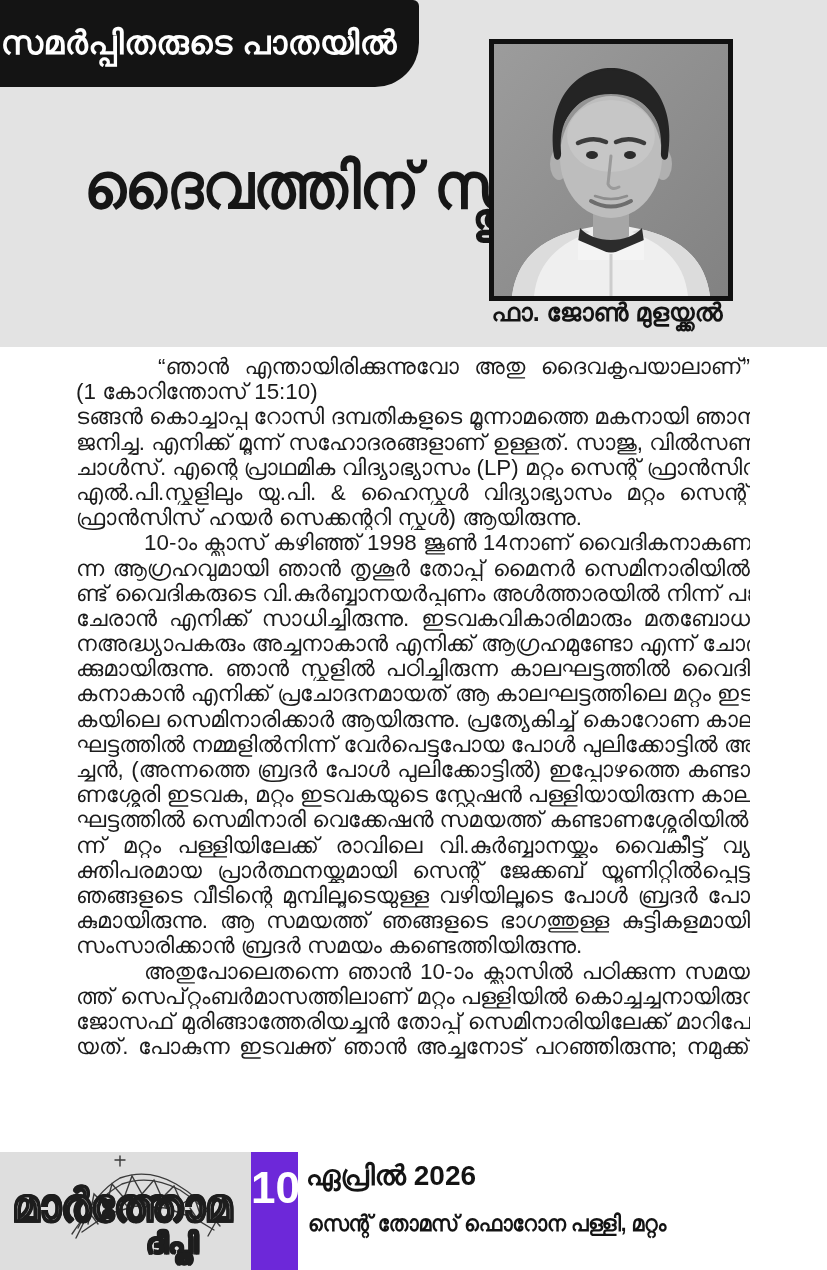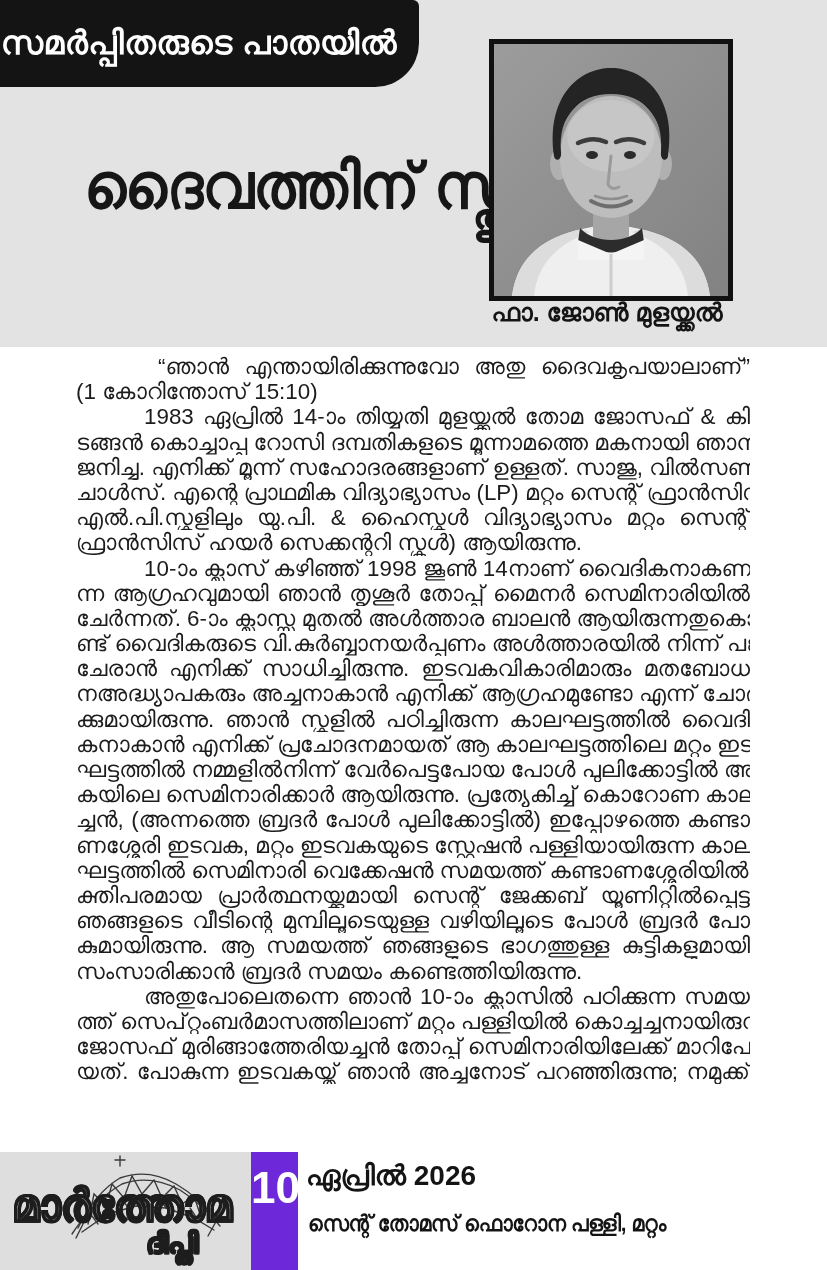--- a/index.html
+++ b/index.html
@@ -127,47 +127,46 @@
         <path d="M101 152 Q117 158 133 152" stroke="#8d8d8d" stroke-width="2.5" fill="none" stroke-linecap="round"></path>
       </svg>
     </div>
 
     <div class="author">ഫാ. ജോൺ മുളയ്ക്കൽ</div>
   </div>
 
   <div class="article">
       <div class="bl qind">“ഞാൻ എന്തായിരിക്കുന്നുവോ അതു ദൈവകൃപയാലാണ്”</div>
       <div class="bl flush">(1 കോറിന്തോസ് 15:10)</div>
-      <div class="bl ind">1983 ഏപ്രിൽ 14-ാം തിയ്യതി മുളയ്ക്കൽ തോമ ജോസഫ് &amp; കി</div>
       <div class="bl">ടങ്ങൻ കൊച്ചാപ്പു റോസി ദമ്പതികളുടെ മൂന്നാമത്തെ മകനായി ഞാൻ</div>
       <div class="bl">ജനിച്ചു. എനിക്ക് മൂന്ന് സഹോദരങ്ങളാണ് ഉള്ളത്. സാജു, വിൽസൺ,</div>
       <div class="bl">ചാൾസ്. എന്റെ പ്രാഥമിക വിദ്യാഭ്യാസം (LP) മറ്റം സെന്റ് ഫ്രാൻസിസ്</div>
       <div class="bl">എൽ.പി.സ്കൂളിലും യു.പി. &amp; ഹൈസ്കൂൾ വിദ്യാഭ്യാസം മറ്റം സെന്റ്</div>
       <div class="bl flush">ഫ്രാൻസിസ് ഹയർ സെക്കന്ററി സ്കൂൾ) ആയിരുന്നു.</div>
       <div class="bl ind">10-ാം ക്ലാസ് കഴിഞ്ഞ് 1998 ജൂൺ 14നാണ് വൈദികനാകണമെ</div>
       <div class="bl">ന്ന ആഗ്രഹവുമായി ഞാൻ തൃശൂർ തോപ്പ് മൈനർ സെമിനാരിയിൽ</div>
-      <div class="bl">ചേർന്നത്. 6-ാം ക്ലാസ്സു മുതൽ അൾത്താര ബാലൻ ആയിരുന്നതുകൊ</div>
       <div class="bl">ണ്ട് വൈദികരുടെ വി.കുർബ്ബാനയർപ്പണം അൾത്താരയിൽ നിന്ന് പങ്കു</div>
       <div class="bl">ചേരാൻ എനിക്ക് സാധിച്ചിരുന്നു. ഇടവകവികാരിമാരും മതബോധ</div>
       <div class="bl">നഅദ്ധ്യാപകരും അച്ചനാകാൻ എനിക്ക് ആഗ്രഹമുണ്ടോ എന്ന് ചോദി</div>
       <div class="bl">ക്കുമായിരുന്നു. ഞാൻ സ്കൂളിൽ പഠിച്ചിരുന്ന കാലഘട്ടത്തിൽ വൈദി</div>
       <div class="bl">കനാകാൻ എനിക്ക് പ്രചോദനമായത് ആ കാലഘട്ടത്തിലെ മറ്റം ഇടവ</div>
+      <div class="bl">കയിലെ സെമിനാരിക്കാർ ആയിരുന്നു. പ്രത്യേകിച്ച് കൊറോണ കാല</div>
       <div class="bl">ഘട്ടത്തിൽ നമ്മളിൽനിന്ന് വേർപെട്ടുപോയ പോൾ പുലിക്കോട്ടിൽ അ</div>
-      <div class="bl">കയിലെ സെമിനാരിക്കാർ ആയിരുന്നു. പ്രത്യേകിച്ച് കൊറോണ കാല</div>
       <div class="bl">ച്ചൻ, (അന്നത്തെ ബ്രദർ പോൾ പുലിക്കോട്ടിൽ) ഇപ്പോഴത്തെ കണ്ടാ</div>
       <div class="bl">ണശ്ശേരി ഇടവക, മറ്റം ഇടവകയുടെ സ്റ്റേഷൻ പള്ളിയായിരുന്ന കാല</div>
       <div class="bl">ഘട്ടത്തിൽ സെമിനാരി വെക്കേഷൻ സമയത്ത് കണ്ടാണശ്ശേരിയിൽനി</div>
+      <div class="bl">ന്ന് മറ്റം പള്ളിയിലേക്ക് രാവിലെ വി.കുർബ്ബാനയ്ക്കും വൈകീട്ട് വ്യ</div>
       <div class="bl">ക്തിപരമായ പ്രാർത്ഥനയ്ക്കുമായി സെന്റ് ജേക്കബ് യൂണിറ്റിൽപ്പെട്ട</div>
       <div class="bl">ഞങ്ങളുടെ വീടിന്റെ മുമ്പിലൂടെയുള്ള വഴിയിലൂടെ പോൾ ബ്രദർ പോ</div>
       <div class="bl">കുമായിരുന്നു. ആ സമയത്ത് ഞങ്ങളുടെ ഭാഗത്തുള്ള കുട്ടികളുമായി</div>
       <div class="bl flush">സംസാരിക്കാൻ ബ്രദർ സമയം കണ്ടെത്തിയിരുന്നു.</div>
       <div class="bl ind">അതുപോലെതന്നെ ഞാൻ 10-ാം ക്ലാസിൽ പഠിക്കുന്ന സമയ</div>
       <div class="bl">ത്ത് സെപ്റ്റംബർമാസത്തിലാണ് മറ്റം പള്ളിയിൽ കൊച്ചച്ചനായിരുന്ന</div>
       <div class="bl">ജോസഫ് മുരിങ്ങാത്തേരിയച്ചൻ തോപ്പ് സെമിനാരിയിലേക്ക് മാറിപോ</div>
-      <div class="bl">യത്. പോകുന്ന ഇടവകയ്ത് ഞാൻ അച്ചനോട് പറഞ്ഞിരുന്നു; നമുക്ക്</div>
+      <div class="bl">യത്. പോകുന്ന ഇടവക്ത് ഞാൻ അച്ചനോട് പറഞ്ഞിരുന്നു; നമുക്ക്</div>
     </div>
 
   <div class="footer">
     <div class="f-gray">
       <svg class="logo-sketch" width="190" height="112" viewBox="0 0 190 112">
         <g stroke="#3a3a3a" fill="none" stroke-width="1.4" stroke-linecap="round">
           <path d="M72 12 L72 2 M67 6 L77 6"></path>
           <path d="M30 74 Q48 38 72 24 Q100 14 128 30 Q152 44 168 66"></path>
           <path d="M24 80 Q46 46 74 30 Q102 20 132 36 Q154 50 172 72"></path>
           <path d="M40 70 L46 40 L58 52 L64 30 L76 44 L84 22 L94 40 L106 26 L114 44 L126 32 L134 50 L146 42 L152 60"></path>

